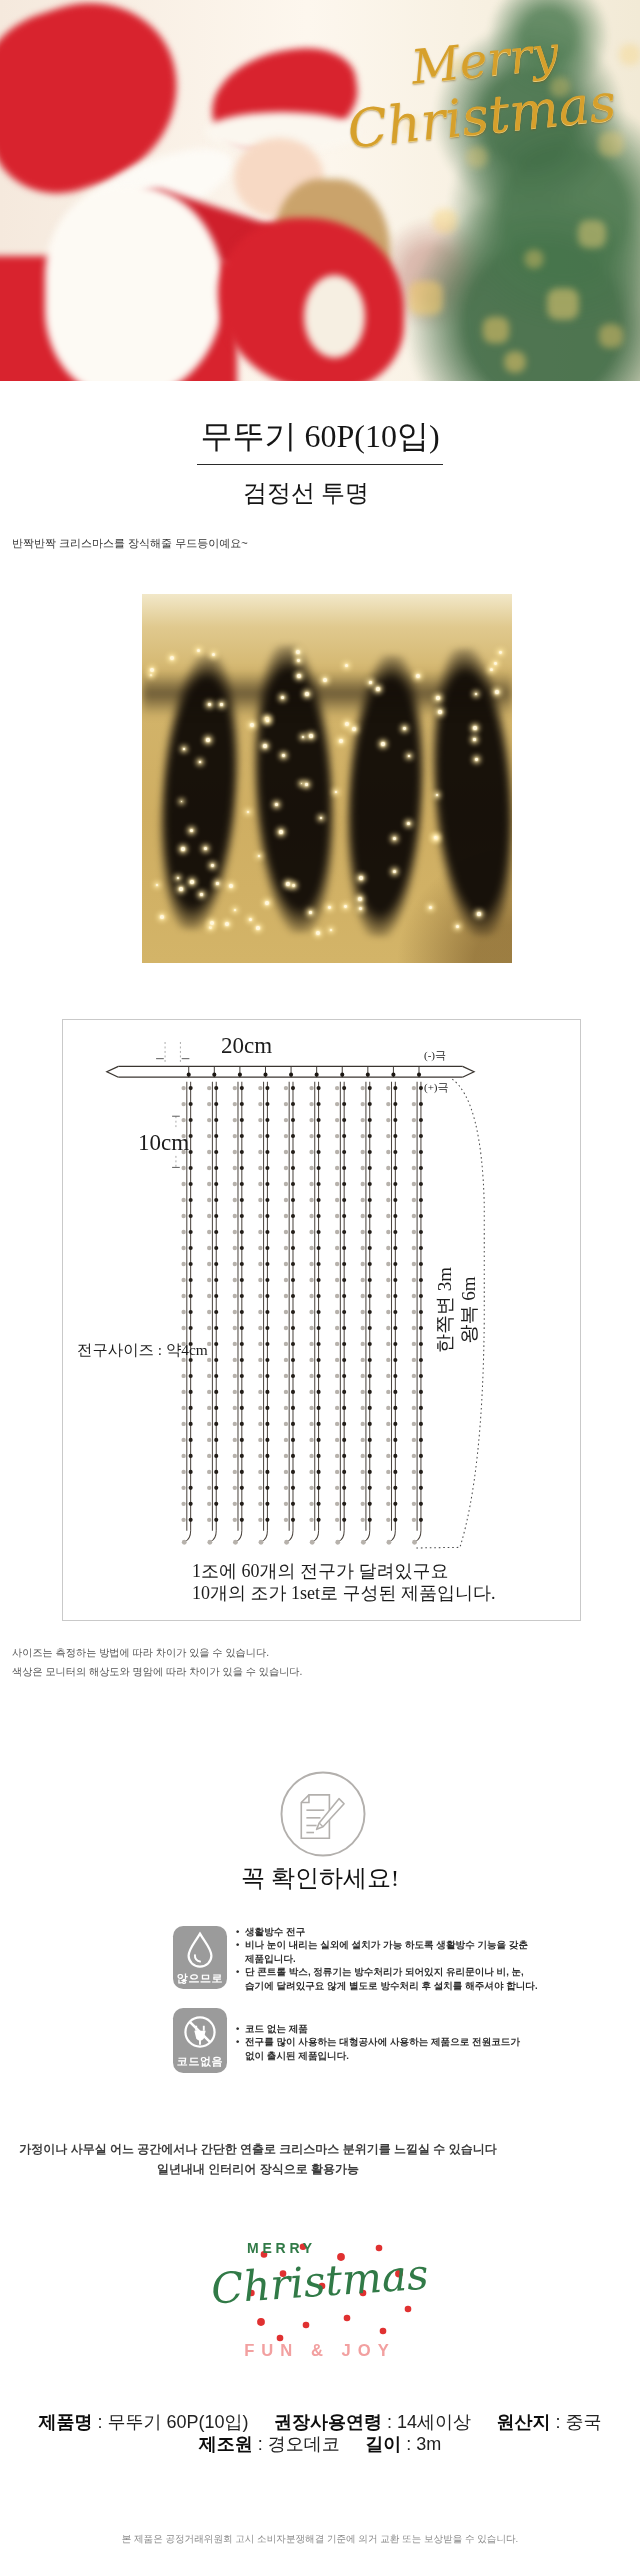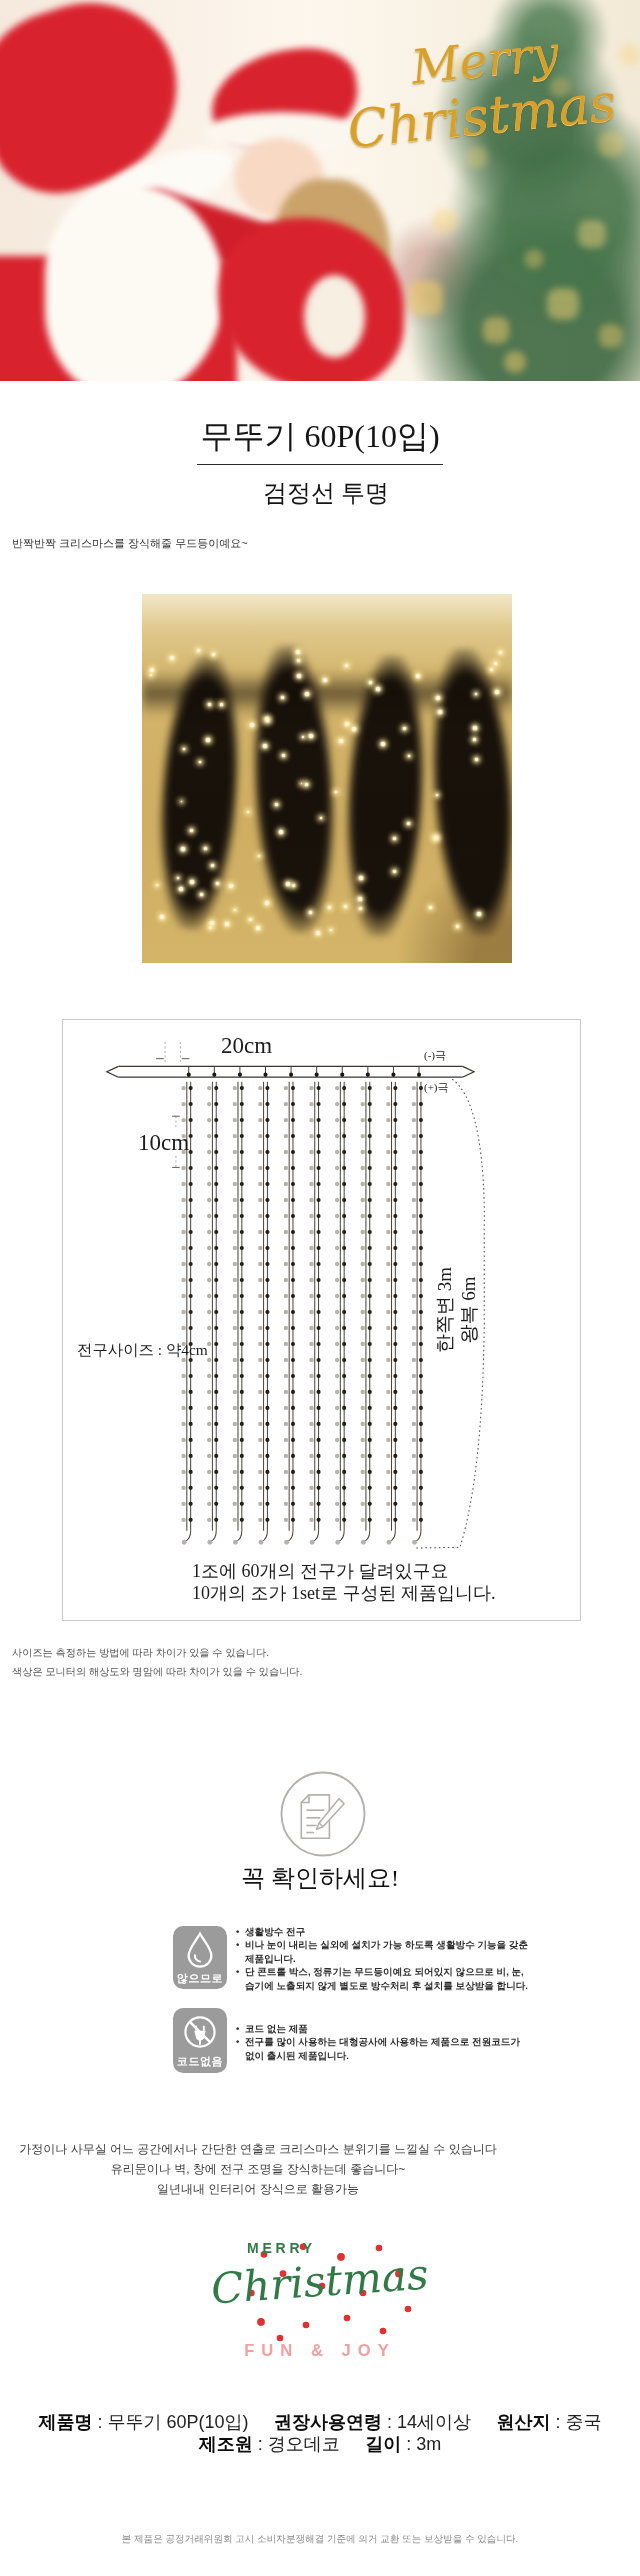--- a/index.html
+++ b/index.html
@@ -52,21 +52,21 @@
     font-family:"DejaVu Serif","Liberation Serif",serif;font-style:italic;color:#d6a02c;
     text-shadow:0 0.6px 0 #f3d98c,0 1.3px 1.9px rgba(125,84,10,.55);line-height:1.05;}
   .script-merry{font-size:47px;margin-left:70px;}
   .script-christmas{font-size:52px;margin-left:0px;margin-top:3.8px;}
 
   
   .title-wrap{left:0;top:415px;width:640px;text-align:center;}
   .title{display:inline-block;font-family:"Liberation Serif","DejaVu Serif",serif;
     font-size:32px;color:#151515;border-bottom:1.9px solid #2a2a2a;padding:0 3.8px 5.1px 3.8px;}
   .subtitle{left:0;top:477px;width:612px;text-align:center;
-    font-family:"Liberation Serif","DejaVu Serif",serif;font-size:24px;color:#151515;margin-left:20px;}
+    font-family:"Liberation Serif","DejaVu Serif",serif;font-size:24px;color:#151515;}
   .desc{left:0;top:534px;width:640px;text-align:left;font-size:11px;color:#333;line-height:18px;margin-left:12px;}
 
   
   .photo{left:142px;top:594px;width:370px;height:369px;overflow:hidden;background:
     radial-gradient(circle at 100% 100%, rgba(90,60,20,.45) 0 38px, rgba(90,60,20,0) 115px),
     linear-gradient(180deg,#f2e8c9 0%,#e0c98e 9%,#d3b56c 22%,#cfae62 60%,#d3b468 100%);}
   .bundle{position:absolute;filter:blur(3.2px);background:
     radial-gradient(ellipse at 50% 50%, rgba(18,13,8,.97) 0 58%, rgba(18,13,8,0) 74%);}
   .bu1{left:19px;top:61px;width:77px;height:275px;transform:rotate(4deg);}
   .bu2{left:112px;top:51px;width:80px;height:288px;transform:rotate(-3deg);}
@@ -103,21 +103,21 @@
   .badge .badge-label{display:block;font-size:11px;font-weight:bold;letter-spacing:0.6px;
     margin-top:1.3px;padding-bottom:5.1px;}
   .badge1{left:173px;top:1926px;height:58px;padding-top:5.1px;}
   .badge2{left:173px;top:2008px;height:60px;padding-top:5.1px;}
   .feat-text{font-size:9.6px;font-weight:600;color:#2e2e2e;line-height:13.4px;}
   .feat1{left:236px;top:1925px;}
   .feat2{left:236px;top:2022px;}
   .feat-line{display:flex;}
   .feat-line .mk{width:9px;flex:none;}
 
-  .usage{left:0;top:2139px;width:516px;text-align:center;font-size:12px;color:#3c3c3c;line-height:20px;}
+  .usage{left:0;top:2139px;width:516px;text-align:center;font-size:12px;color:#3c3c3c;line-height:20px;font-weight:bold;}
 
   
   .logo{left:0;top:2240px;width:640px;text-align:center;color:#317a47;}
   .logo-merry{font-size:14px;letter-spacing:3.8px;font-weight:bold;margin-right:77px;}
   .logo-script{font-family:"DejaVu Serif","Liberation Serif",serif;font-style:italic;
     font-size:42px;transform:rotate(-4deg);display:inline-block;margin-top:1.3px;}
   .logo-dots{left:243px;top:2246px;width:3.8px;height:3.8px;border-radius:50%;background:rgba(224,49,49,0);
     box-shadow:19px 6.4px 0 1.3px #e03131,58px -1.3px 0 1.3px #e03131,96px 9px 0 1.9px #e03131,
       134px 0px 0 1.3px #e03131,38px 25.6px 0 1.3px #e03131,154px 25.6px 0 1.9px #e03131,
       6.4px 45px 0 1.3px #e03131,77px 38px 0 1.3px #e03131,118px 45px 0 1.3px #e03131,
@@ -951,25 +951,25 @@
     <div class="feat-line">
         <span class="mk">•</span>
         <span>비나 눈이 내리는 실외에 설치가 가능 하도록 생활방수 기능을 갖춘</span>
       </div>
     <div class="feat-line">
         <span class="mk"></span>
         <span>제품입니다.</span>
       </div>
     <div class="feat-line">
         <span class="mk">•</span>
-        <span>단 콘트롤 박스, 정류기는 무드등이예요 되어있지 않으므로 비, 눈,</span>
+        <span>단 콘트롤 박스, 정류기는 방수처리가 되어있지 유리문이나 비, 눈,</span>
       </div>
     <div class="feat-line">
         <span class="mk"></span>
-        <span>습기에 노출되지 않게 별도로 방수처리 후 설치를 보상받을 합니다.</span>
+        <span>습기에 달려있구요 않게 별도로 방수처리 후 설치를 해주셔야 합니다.</span>
       </div>
   </div>
 
   <div class="abs badge badge2">
     <svg width="38" height="38" viewBox="0 0 60 60">
       <circle cx="30" cy="30" r="23" fill="none" stroke="#ffffff" stroke-width="3.5"></circle>
       <path d="M24 20 L24 28 M36 20 L36 28" stroke="#ffffff" stroke-width="3"></path>
       <path d="M21 28 L39 28 L36 40 A7 7 0 0 1 24 40 Z" fill="#ffffff"></path>
       <line x1="30" y1="42" x2="30" y2="50" stroke="#ffffff" stroke-width="3"></line>
       <line x1="14" y1="14" x2="46" y2="46" stroke="#ffffff" stroke-width="4"></line>
@@ -986,21 +986,20 @@
         <span>전구를 많이 사용하는 대형공사에 사용하는 제품으로 전원코드가</span>
       </div>
     <div class="feat-line">
         <span class="mk"></span>
         <span>없이 출시된 제품입니다.</span>
       </div>
   </div>
 
   <div class="abs usage">
     <div>가정이나 사무실 어느 공간에서나 간단한 연출로 크리스마스 분위기를 느낄실 수 있습니다</div>
-    <div>유리문이나 벽, 창에 전구 조명을 장식하는데 좋습니다~</div>
     <div>일년내내 인터리어 장식으로  활용가능</div>
   </div>
 
   <div class="abs logo-dots"></div>
   <div class="abs logo">
     <div class="logo-merry">MERRY</div>
     <div class="logo-script">Christmas</div>
   </div>
   <div class="abs tagline">FUN &amp; JOY</div>
 

